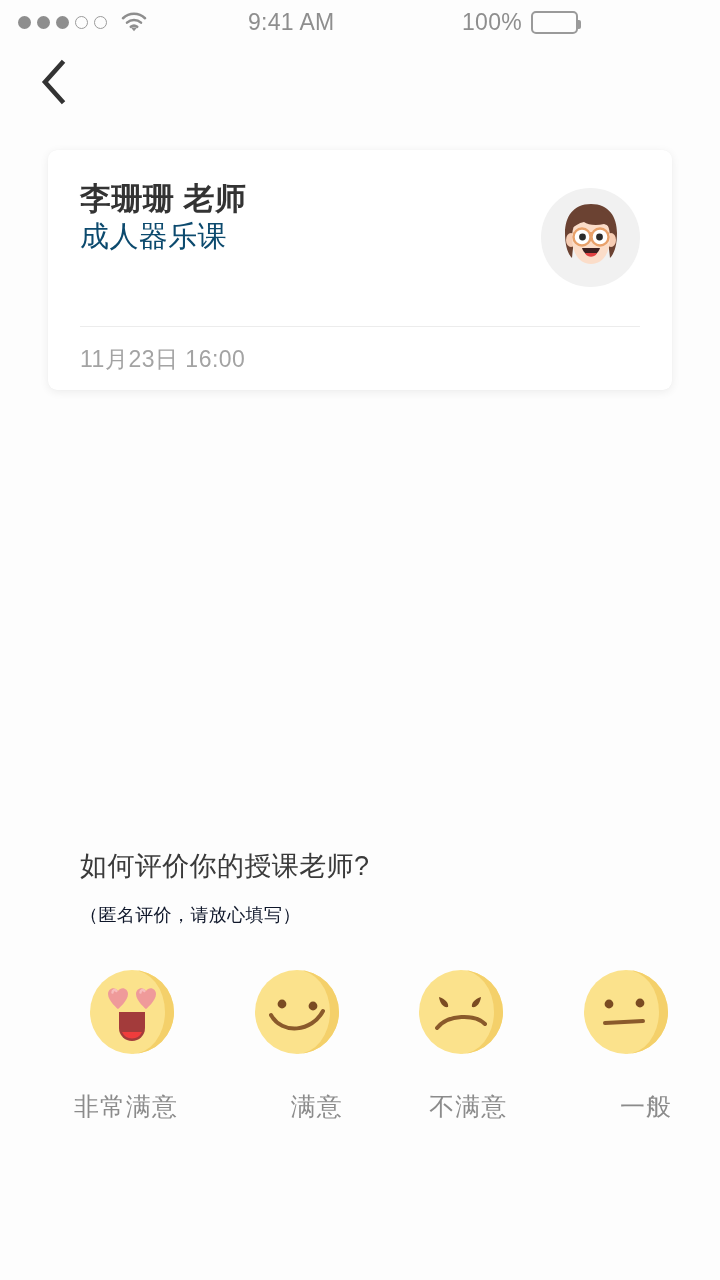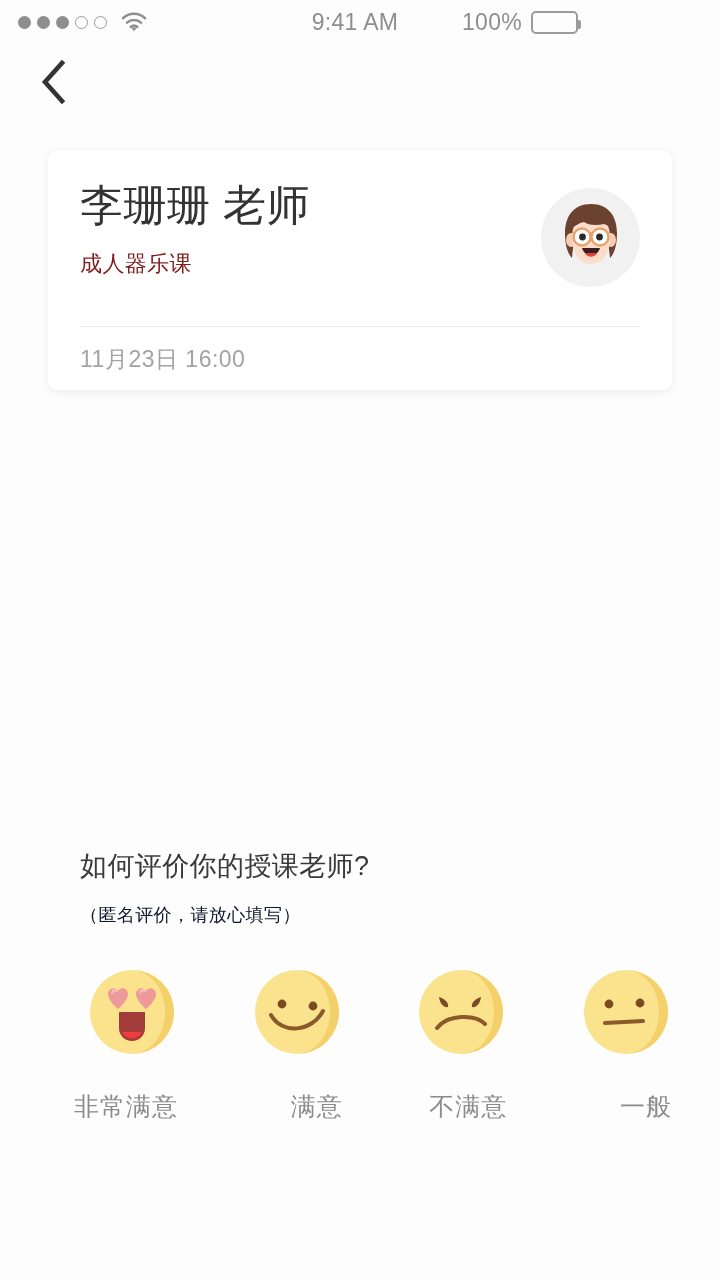--- a/index.html
+++ b/index.html
@@ -52,21 +52,20 @@
     box-sizing: border-box;
   }
   .wifi-icon {
     width: 26px;
     height: 20px;
     position: relative;
     display: block;
   }
   .status-center {
     flex: 1 1 auto;
-    text-align: center;
     font-size: 23px;
     color: #8e8e8e;
     letter-spacing: 0.3px;
     margin-left: -10px;
   }
   .status-right {
     flex: 0 0 auto;
     width: 240px;
     display: flex;
     align-items: center;
@@ -133,31 +132,30 @@
     box-shadow: 0 2px 10px rgba(0,0,0,0.07), 0 0 1px rgba(0,0,0,0.05);
     box-sizing: border-box;
   }
   .card-head {
     position: absolute;
     left: 32px;
     top: 30px;
     right: 32px;
   }
   .teacher-name {
-    font-size: 43px;
+    font-size: 31px;
     color: #333333;
     line-height: 1.2;
     letter-spacing: 0.5px;
     margin: 0;
-    font-weight: normal;
+    font-weight: bold;
   }
   .course-name {
-    font-size: 22px;
-    color: #7f1d1d;
-    margin-top: 17px;
+    font-size: 29px;
+    color: #0c4a6e;
     letter-spacing: 0.4px;
   }
   .avatar {
     position: absolute;
     right: 32px;
     top: 38px;
     width: 99px;
     height: 99px;
     border-radius: 50%;
     background: #f1f1f1;

